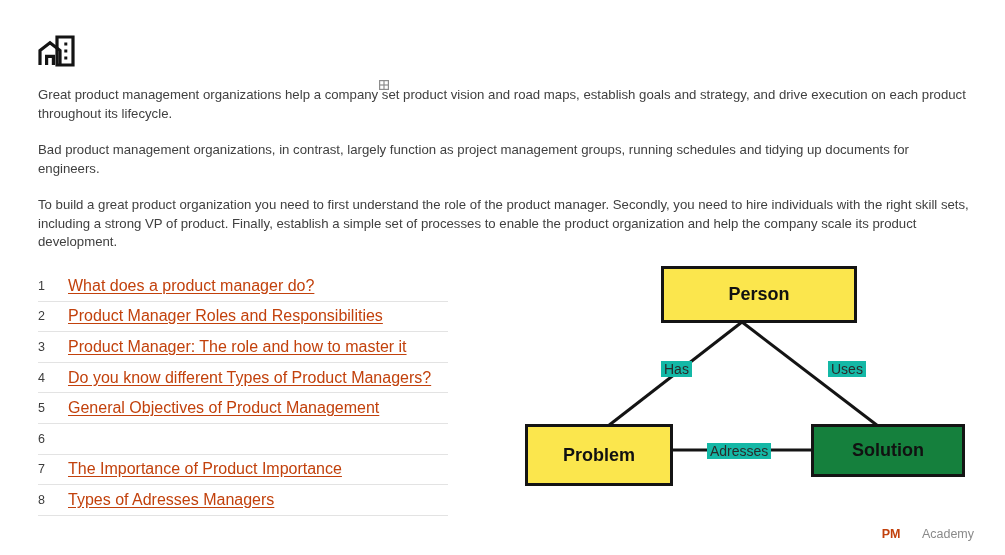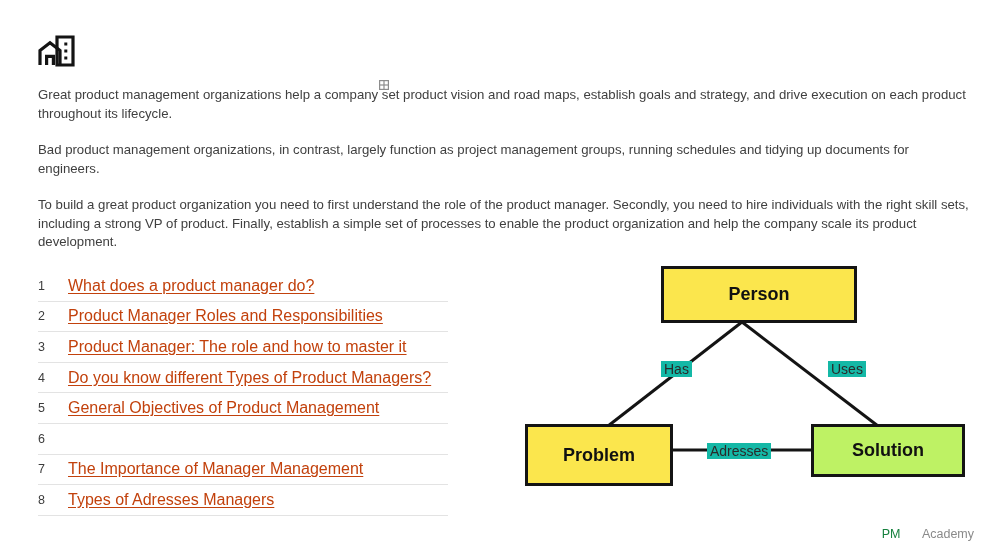--- a/index.html
+++ b/index.html
@@ -129,22 +129,22 @@
 
   
   .footer {
     position: absolute;
     right: 31px;
     bottom: 14px;
     font-size: 12.5px;
     white-space: nowrap;
   }
   .footer-strong {
-    font-weight: normal;
-    color: #15803d;
+    font-weight: bold;
+    color: #c2410c;
   }
   .footer-light {
     color: #8a8a8a;
     margin-left: 18px;
   }
 </style>
 </head>
 <body>
 
 <div id="slide">
@@ -197,21 +197,21 @@
     </div>
     <div class="link-row">
       <span class="link-num">5</span>
       <span class="link-text">General Objectives of Product Management</span>
     </div>
     <div class="link-row">
       <span class="link-num">6</span>
     </div>
     <div class="link-row">
       <span class="link-num">7</span>
-      <span class="link-text">The Importance of Manager Management</span>
+      <span class="link-text">The Importance of Product Importance</span>
     </div>
     <div class="link-row">
       <span class="link-num">8</span>
       <span class="link-text">Types of Adresses Managers</span>
     </div>
   </div>
 
   <div class="diagram">
 
     <svg width="490" height="250" viewBox="0 0 490 250" xmlns="http://www.w3.org/2000/svg">
@@ -224,21 +224,21 @@
     </svg>
 
     <div class="node-box" style="left:161px; top:16px; width:196px; height:57px; background:#FBE64D;">
       <span>Person</span>
     </div>
 
     <div class="node-box" style="left:25px; top:174px; width:148px; height:62px; background:#FBE64D;">
       <span>Problem</span>
     </div>
 
-    <div class="node-box" style="left:311px; top:174px; width:154px; height:53px; background:#bef264;">
+    <div class="node-box" style="left:311px; top:174px; width:154px; height:53px; background:#15803d;">
       <span>Solution</span>
     </div>
 
     <div class="edge-label" style="left:161px; top:111px;">Has</div>
     <div class="edge-label" style="left:296px; top:111px;margin-left:32px;">Uses</div>
     <div class="edge-label" style="left:207px; top:193px;">Adresses</div>
   </div>
 
   <div class="footer">
     <span class="footer-strong">PM</span><span>&nbsp;</span><span class="footer-light">Academy</span>

